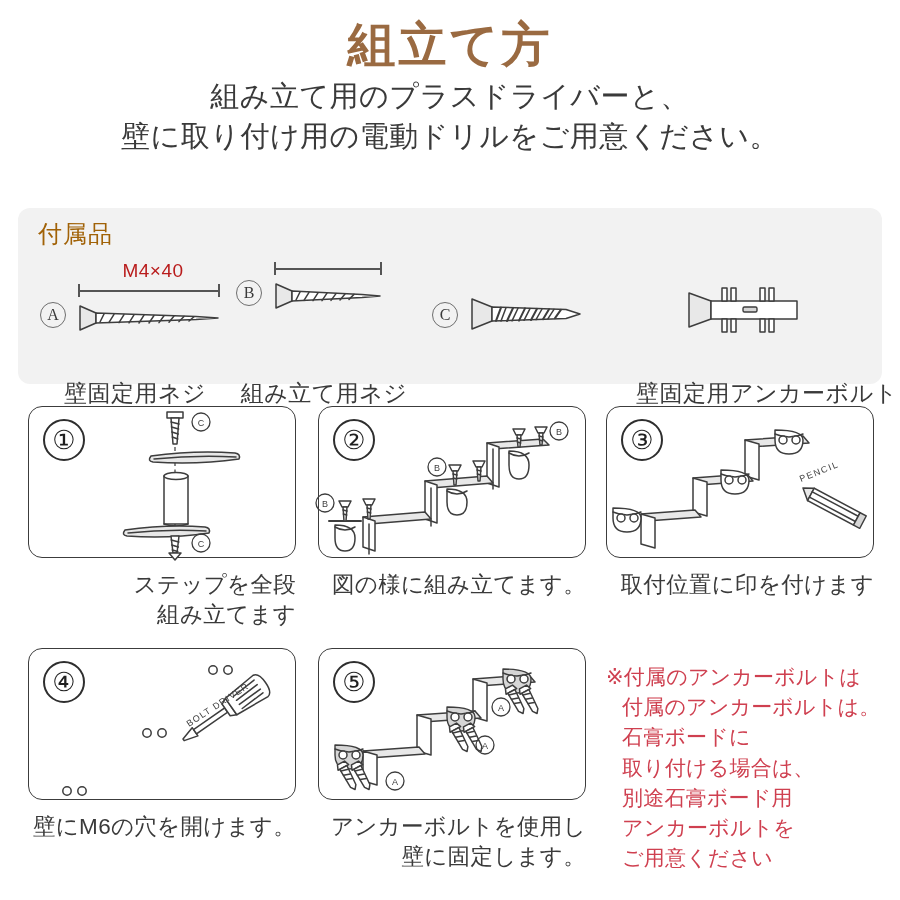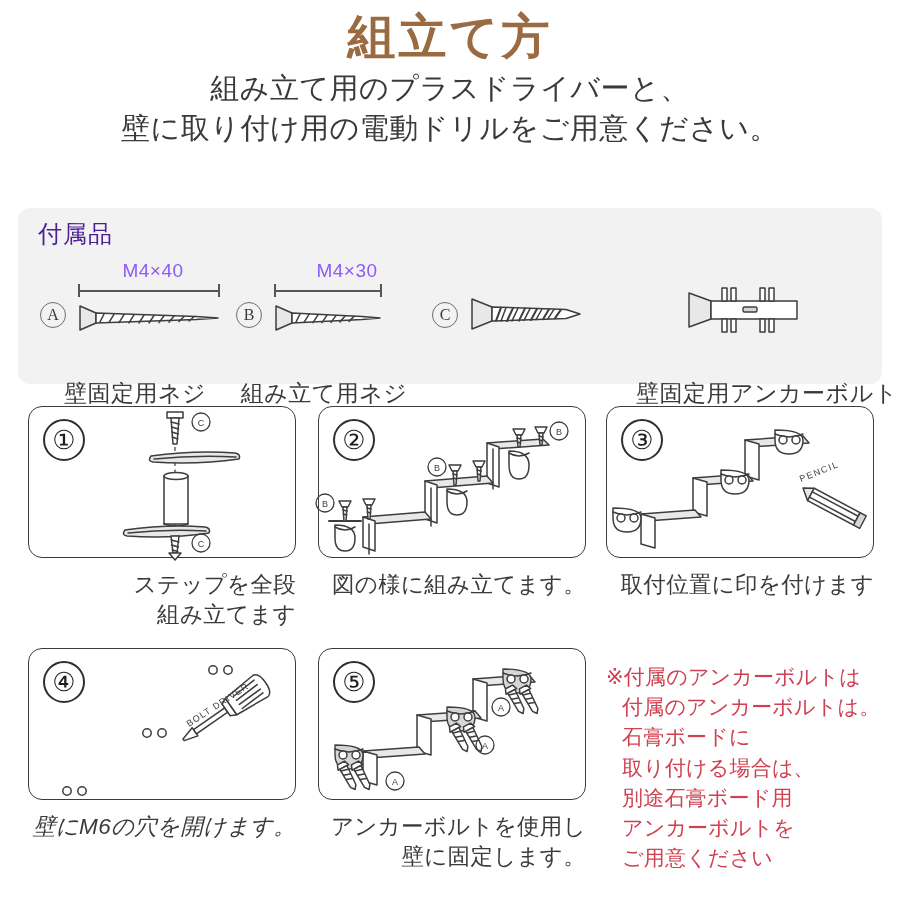--- a/index.html
+++ b/index.html
@@ -7,21 +7,21 @@
   body {
     width: 900px; height: 900px;
     background: #ffffff;
     font-family: "Liberation Sans", "DejaVu Sans", sans-serif;
     color: #333333;
     overflow: hidden;
     position: relative;
   }
 
   
-  #header { width:100%; padding-top: 12px; text-align:center; }
+  #header { width:100%; padding-top: 20px; text-align:center; }
   #main-title {
     font-size: 48px;
     font-weight: 700;
     color: #9a6a41;
     letter-spacing: 3px;
     line-height: 1.05;
     margin: 0 0 6px 0;
   }
   .subtitle-line {
     font-size: 29px;
@@ -34,25 +34,25 @@
   
   #parts-box {
     position:absolute;
     left: 18px; top: 208px;
     width: 864px; height: 176px;
     background: #f2f2f2;
     border-radius: 12px;
   }
   #parts-title {
     position:absolute; left: 20px; top: 10px;
-    font-size: 24px; color: #4c1d95; letter-spacing: 1px;
+    font-size: 24px; color: #a16207; letter-spacing: 1px;
   }
   .part-col { position:absolute; top: 52px; }
   .part-spec {
-    font-size: 19px; color: #8b5cf6;
+    font-size: 19px; color: #b91c1c;
     text-align:center; height: 22px; letter-spacing:0.5px;
   }
   .part-body { position:relative; height: 62px; }
   .part-badge {
     position:absolute; left: 0; top: 20px;
     width: 26px; height: 26px; border-radius:50%;
     border: 1.3px solid #6e6e6e; color:#3a3a3a;
     font-size: 16px; line-height: 24px; text-align:center;
     font-family: "Liberation Serif", serif;
   }
@@ -139,21 +139,20 @@
             <path d="M96 16.1 L91 22.2"></path>
             <path d="M106 16.4 L101 21.6"></path>
           <path d="M116 16.7 L111 21"></path>
         </g>
       </svg>
     </div>
     <div class="part-label" style="left:0; width:190px;">壁固定用ネジ</div>
   </div>
 
   <div class="part-col" style="left:208px; width:196px;">
-    <div class="part-spec" style="padding-left:46px;">M4×30</div>
     <div class="part-body">
       <div class="part-badge" style="left:10px;">B</div>
       <div class="dim-bar" style="left:48px; top:2px; width:108px; height:14px;">
         <div class="dl" style="left:0;"></div>
           <div class="dl" style="right:0;"></div>
         <div class="dh" style="width:108px;"></div>
       </div>
       <svg width="120" height="40" viewBox="0 0 120 40" style="position:absolute;left:48px;top:18px;">
         <path class="fl-g" d="M2 6 L2 30 L18 23 L18 13 Z"></path>
         <path class="fl" d="M18 13 L88 16.5 L106 18 L88 19.5 L18 23 Z"></path>
@@ -403,21 +402,21 @@
       <g class="ln" stroke-width="1.2">
         <path d="M66 -6 L92 -7.5"></path>
           <path d="M66 -1 L92 -2"></path>
           <path d="M66 4 L92 3.5"></path>
           <path d="M66 9 L92 8"></path>
       </g>
     </g>
     <text class="tinytxt" transform="translate(152,78) rotate(-33)" font-size="13" letter-spacing="1.2" fill="#3d3d3d">BOLT DRIVER</text>
   </svg>
 </div>
-<div class="caption" style="left:28px; top:812px; width:268px;font-style:italic;">
+<div class="caption" style="left:28px; top:812px; width:268px;">
   <span>壁にM6の穴を開けます。</span>
 </div>
 
 <div class="panel" style="left:318px; top:648px; width:268px; height:152px;">
   <div class="step-badge">⑤</div>
   <svg width="240" height="148" viewBox="0 0 240 148" style="position:absolute;left:18px;top:2px;">
 
     <path class="fl-g" d="M136 28 L192 24 L198 31 L142 35 Z"></path>
     <path class="fl" d="M136 28 L136 66 L150 70 L150 32 Z"></path>
     <path class="fl-gg" d="M166 18 Q194 18 194 28 Q194 42 180 42 Q166 42 166 28 Z"></path>

